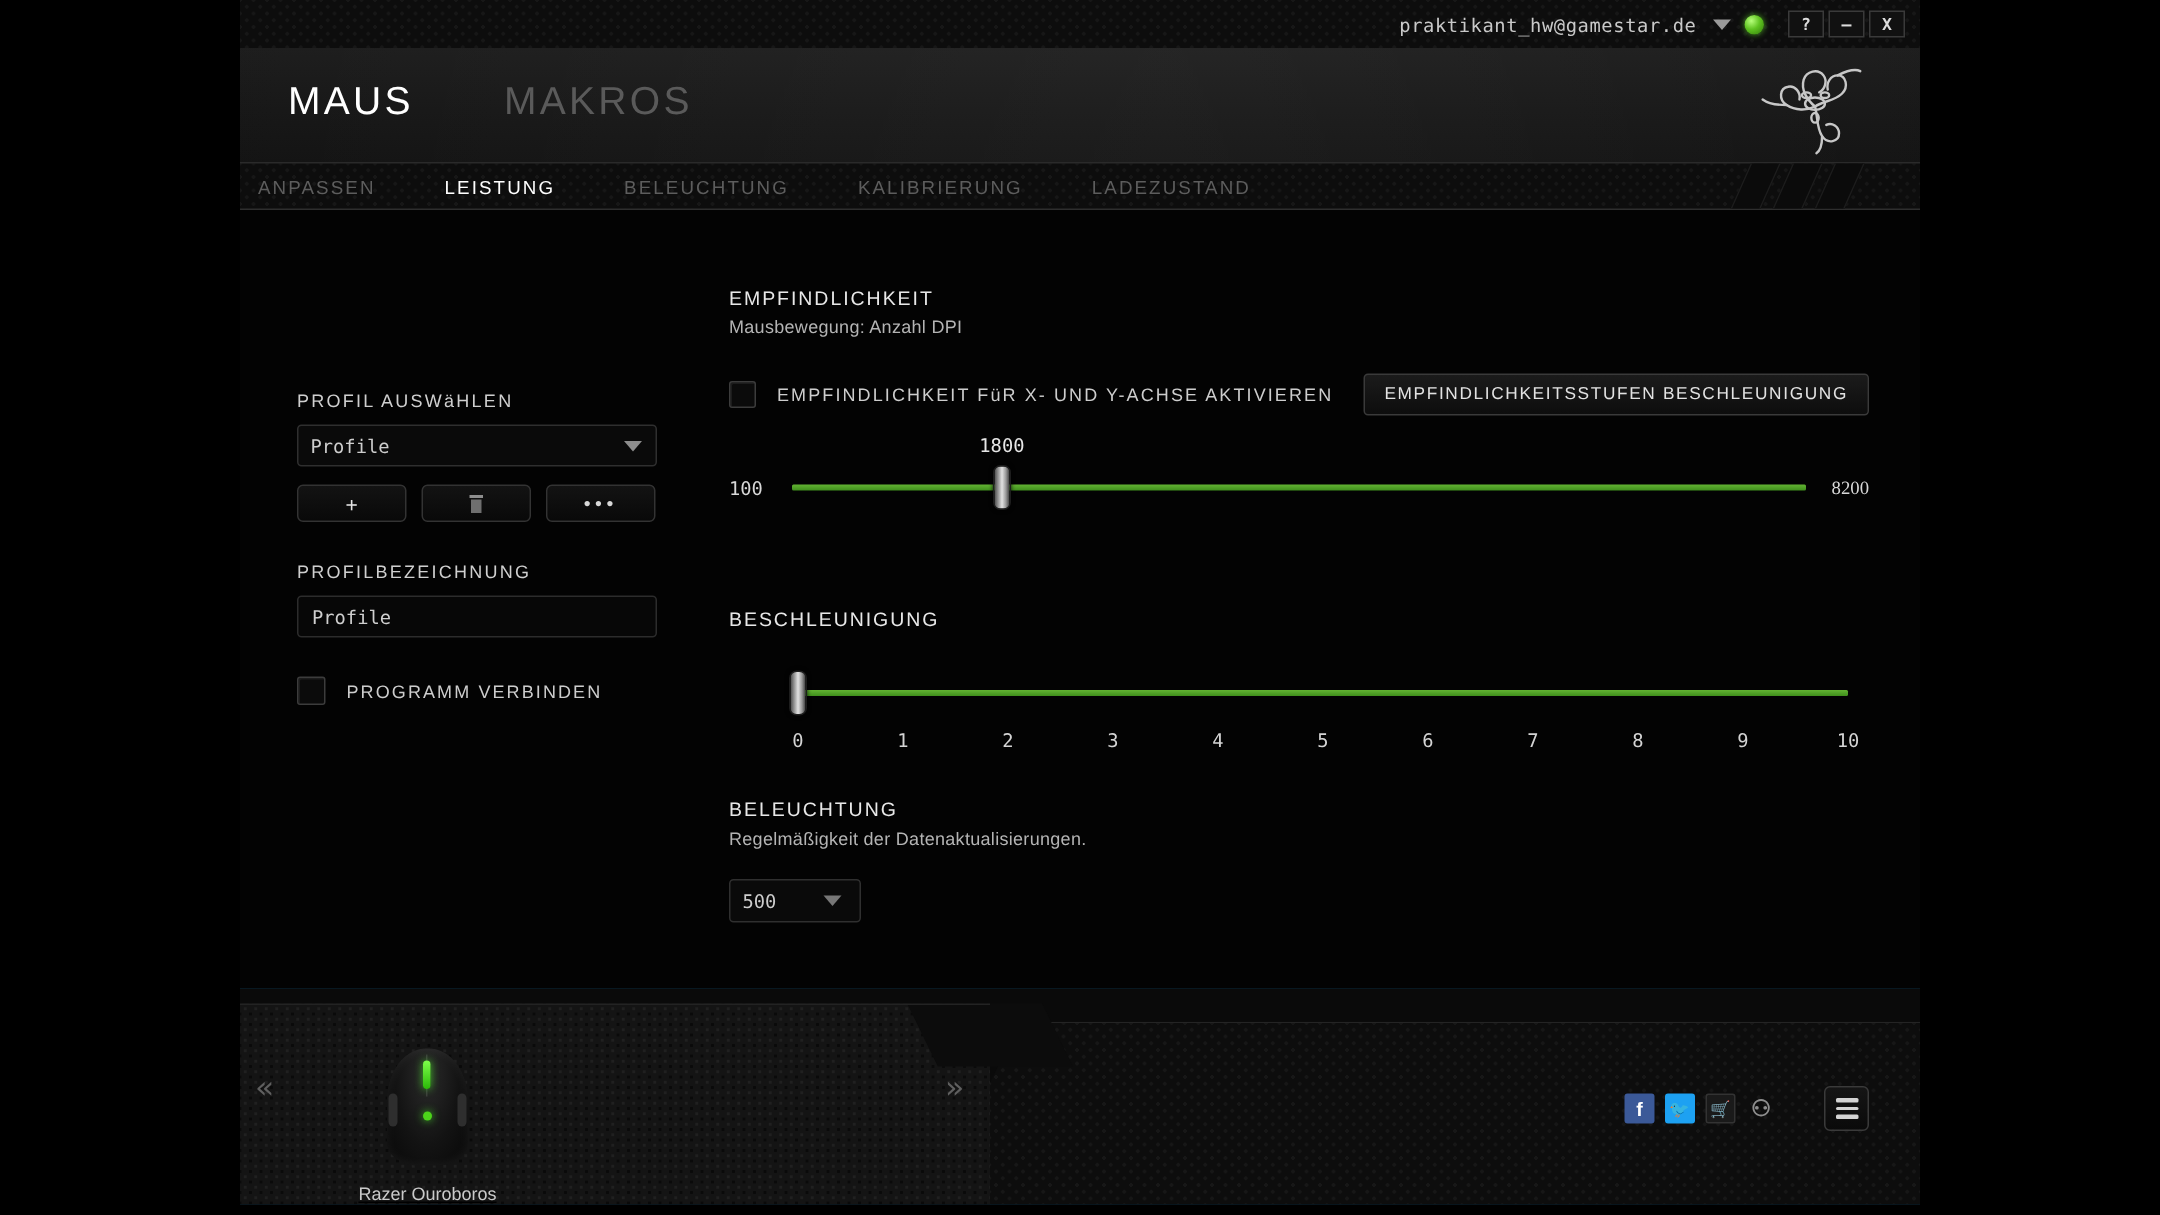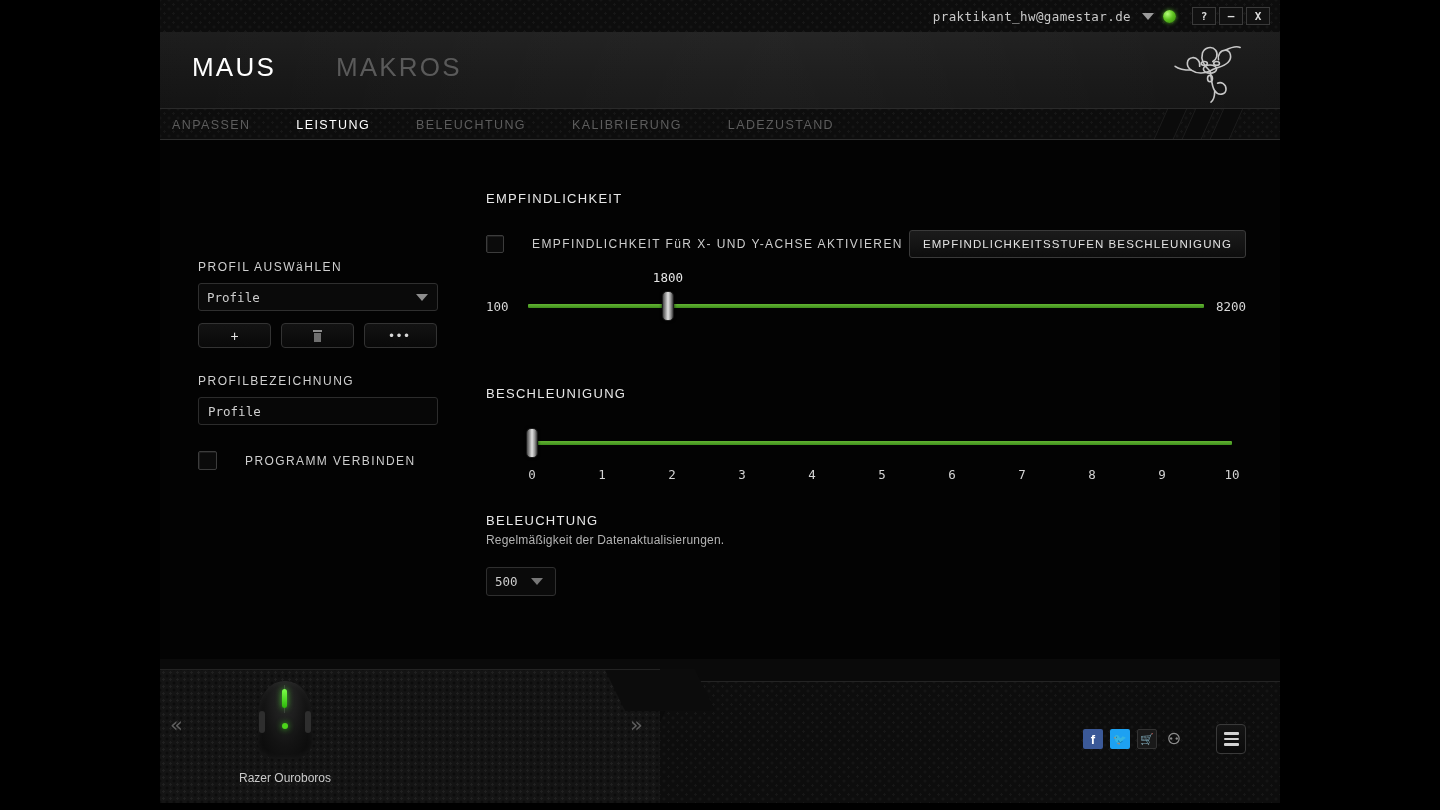--- a/index.html
+++ b/index.html
@@ -148,21 +148,21 @@
     font-size: 12.5px; color: #cdcdcd;
     font-family: "DejaVu Sans Mono", monospace;
   }
   .combo .ar {
     position: absolute; right: 9px; top: 10px;
     width: 0; height: 0;
     border-left: 6px solid transparent;
     border-right: 6px solid transparent;
     border-top: 7px solid #8d8d8d;
   }
-  .combo.small { width: 70px; height: 29px; }
+  .combo.small { width: 88px; height: 29px; }
   .combo.small .ar { right: 12px; border-top-color: #777; }
 
   .btnrow { display: flex; gap: 10px; margin-top: 12px; }
   .sqbtn {
     width: 73px; height: 25px;
     background: linear-gradient(180deg,#131313,#090909);
     border: 1px solid #333; border-radius: 4px;
     display: flex; align-items: center; justify-content: center;
     color: #d8d8d8;
   }
@@ -174,21 +174,21 @@
 
   #profname { margin-top: 26px; }
   .textinput {
     width: 240px; height: 28px;
     background: #070707; border: 1px solid #2c2c2c; border-radius: 3px;
     display: flex; align-items: center; padding: 0 9px;
     font-size: 12.5px; color: #cfcfcf;
     font-family: "DejaVu Sans Mono", monospace;
   }
 
-  .checkrow { display: flex; align-items: center; gap: 28px; }
+  .checkrow { display: flex; align-items: center; gap: 14px; }
   .cbox {
     width: 18px; height: 18px;
     background: #0b0b0b;
     border: 1px solid #3c3c3c; border-radius: 2px;
     box-shadow: inset 1px 1px 0 rgba(255,255,255,0.07);
   }
   .cbox.lg { width: 19px; height: 19px; }
   .checklabel { font-size: 12px; letter-spacing: 1.4px; color: #cdcdcd; }
 
   
@@ -215,21 +215,21 @@
     font-size: 11.5px; letter-spacing: 1.1px; color: #e2e2e2;
   }
 
   
   .slider-wrap { position: relative; margin-top: 36px; height: 56px; }
   .slider-row { position: relative; display: flex; align-items: center; }
   .endlabel {
     font-size: 12.5px; color: #d8d8d8; width: 42px;
     font-family: "DejaVu Sans Mono", monospace;
   }
-  .endlabel.right { text-align: right; }
+  .endlabel.right { text-align: right; font-family: Liberation Serif, serif; }
   .track-box { position: relative; flex: 1; height: 24px; }
   .track {
     position: absolute; left: 0; top: 10px; right: 0; height: 4px;
     background: linear-gradient(180deg,#63b333,#3f8f1c);
     border-radius: 1px;
   }
   .handle {
     position: absolute; top: -3px; width: 12px; height: 30px;
     border-radius: 5px;
     background: linear-gradient(90deg,#4a4a4a 0%,#8d8d8d 22%,#e2e2e2 50%,#9a9a9a 76%,#3d3d3d 100%);
@@ -280,22 +280,22 @@
 
   .navarrow {
     position: absolute; top: 54px;
     font-size: 21px; color: #5f5f5f; letter-spacing: -3px;
     font-family: "DejaVu Sans", sans-serif;
   }
   #nav-prev { left: 10px; }
   #nav-next { left: 470px; }
 
   #device {
-    position: absolute; left: 55px; top: 22px;
-    width: 140px; text-align: center;
+    position: absolute; left: 55px; top: 40px;
+    width: 140px; text-align: center; text-decoration: underline;
   }
   #mouse-img { margin: 0 auto; width: 54px; height: 78px; position: relative; }
   .mouse-body {
     position: absolute; left: 0; top: 0; width: 54px; height: 78px;
     border-radius: 26px 26px 20px 20px / 34px 34px 16px 16px;
     background: radial-gradient(ellipse at 50% 22%, #2a2a2a 0%, #131313 55%, #070707 100%);
     box-shadow: inset 0 0 7px rgba(255,255,255,0.07);
   }
   .mouse-split {
     position: absolute; left: 26px; top: 4px; width: 1px; height: 28px;
@@ -432,20 +432,21 @@
       <div class="checkrow" style="margin-top:26px">
         <span class="cbox lg"></span>
         <span class="checklabel">PROGRAMM VERBINDEN</span>
       </div>
     </div>
 
     <div id="main">
 
       <div class="grp">
         <div class="grp-title">EMPFINDLICHKEIT</div>
+        <div class="grp-sub">Mausbewegung: Anzahl DPI</div>
 
         <div id="sens-check-row">
           <div class="checkrow">
             <span class="cbox"></span>
             <span class="checklabel">EMPFINDLICHKEIT FüR X- UND Y-ACHSE AKTIVIEREN</span>
           </div>
           <div class="wide-btn">EMPFINDLICHKEITSSTUFEN BESCHLEUNIGUNG</div>
         </div>
 
         <div class="slider-wrap">

